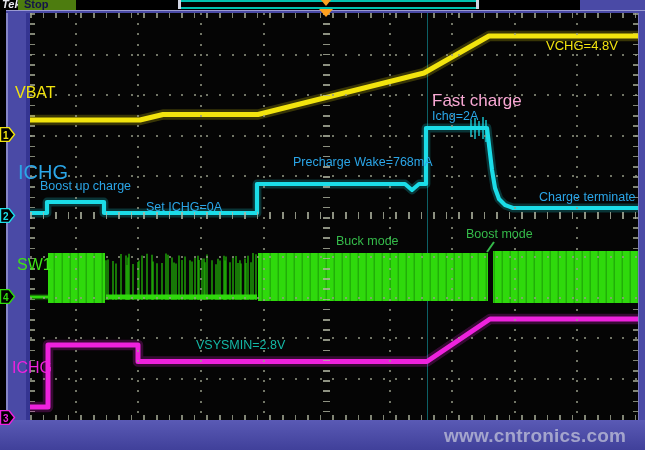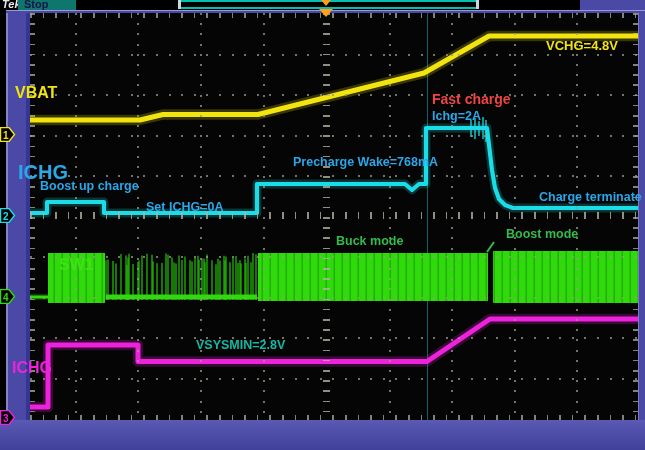--- a/index.html
+++ b/index.html
@@ -3,21 +3,21 @@
 <meta charset="utf-8">
 <style>
   html,body{margin:0;padding:0;background:#000;}
   .scope{
     position:relative;width:645px;height:450px;background:#000;overflow:hidden;
     font-family:"Liberation Sans", sans-serif;
   }
   
   .topbar{position:absolute;left:0;top:0;width:645px;height:10px;background:#000;}
   .tek-logo{position:absolute;left:2px;top:-2px;color:#e8e8f0;font-size:11px;font-weight:bold;font-style:italic;letter-spacing:0;}
-  .stop-box{position:absolute;left:18px;top:0;width:58px;height:10px;background:#0f766e;}
+  .stop-box{position:absolute;left:18px;top:0;width:58px;height:10px;background:#4d7c0f;}
   .stop-box span{position:absolute;left:6px;top:-2px;font-size:11px;font-weight:bold;color:#13134a;}
   .record-bar{position:absolute;left:178px;top:0;width:301px;height:9px;background:#000;
     border-top:2px solid #00c0b0;border-bottom:2px solid #00c0b0;box-sizing:border-box;}
   .rb-bracket{position:absolute;top:0;width:3px;height:9px;background:#cfd4e2;}
   .rb-bracket.l{left:178px;} .rb-bracket.r{left:476px;}
   .tri-small{position:absolute;left:321px;top:0;width:0;height:0;
     border-left:5px solid transparent;border-right:5px solid transparent;border-top:6px solid #ffa01e;}
   .blue-tr{position:absolute;left:580px;top:0;width:65px;height:10px;background:#4a4aa6;}
   
   .frame-top{position:absolute;left:6px;top:10px;width:639px;height:4px;
@@ -40,21 +40,21 @@
     background:repeating-linear-gradient(to right,rgba(175,180,160,.8) 0 1.6px,transparent 1.6px 12.6px);}
   .tick-top,.tick-bottom{position:absolute;left:0;width:100%;height:5px;
     background:repeating-linear-gradient(to right,rgba(160,165,145,.8) 0 1.6px,transparent 1.6px 12.6px);}
   .tick-top{top:0;} .tick-bottom{bottom:0;}
   .tick-left,.tick-right{position:absolute;top:0;height:100%;width:5px;
     background:repeating-linear-gradient(to bottom,rgba(160,165,145,.8) 0 1.6px,transparent 1.6px 10.2px);}
   .tick-left{left:0;} .tick-right{right:0;}
   .cursor-line{position:absolute;top:0;width:1px;height:100%;background:#0d6066;}
   svg.traces{position:absolute;left:0;top:0;}
   
-  .ann{position:absolute;font-weight:bold;white-space:nowrap;z-index:20;}
+  .ann{position:absolute;font-weight:normal;white-space:nowrap;z-index:20;}
   .chmark{position:absolute;left:0;z-index:40;}
   
   .bottombar{position:absolute;left:0;top:420px;width:645px;height:30px;
     background:linear-gradient(to bottom,#5a5ab5,#40409a);}
   .watermark{position:absolute;left:444px;top:425px;z-index:60;font-size:19px;font-weight:600;
     color:rgba(218,220,228,.62);letter-spacing:.2px;}
 </style>
 </head>
 <body>
 
@@ -181,30 +181,30 @@
       <div class="gh" style="top: 283.5px;"></div>
       <div class="gh" style="top: 324px;"></div>
       <div class="gh" style="top: 364.5px;"></div>
       <div class="gax-v" style="left: 292.5px;"></div>
       <div class="gax-h" style="top: 199px;"></div>
     </div>
 
   <div id="annotations">
       <div class="ann" style="left: 546px; top: 38px; font-size: 13px; color: rgb(242, 228, 14);">VCHG=4.8V</div>
       <div class="ann" style="left: 15px; top: 84px; font-size: 16px; color: rgb(242, 228, 14);">VBAT</div>
-      <div class="ann" style="left: 432px; top: 91px; font-size: 14px; color: #ef4444;">Fast charge</div>
+      <div class="ann" style="left: 432px; top: 91px; font-size: 17px; color: #f9a8d4;">Fast charge</div>
       <div class="ann" style="left: 432px; top: 109px; font-size: 12.5px; color: rgb(43, 166, 232);">Ichg=2A</div>
       <div class="ann" style="left: 18px; top: 161px; font-size: 20px; color: rgb(43, 166, 232);">ICHG</div>
       <div class="ann" style="left: 293px; top: 155px; font-size: 12.5px; color: rgb(43, 166, 232);">Precharge Wake=768mA</div>
       <div class="ann" style="left: 40px; top: 179px; font-size: 12.5px; color: rgb(43, 166, 232);">Boost up charge</div>
       <div class="ann" style="left: 146px; top: 200px; font-size: 12.5px; color: rgb(43, 166, 232);">Set ICHG=0A</div>
       <div class="ann" style="left: 539px; top: 190px; font-size: 12.5px; color: rgb(43, 166, 232);">Charge terminate</div>
       <div class="ann" style="left: 336px; top: 234px; font-size: 12.5px; color: rgb(53, 187, 74); text-align: center;">Buck mode</div>
-      <div class="ann" style="left: 466px; top: 227px; font-size: 12.5px; color: rgb(53, 187, 74); margin-left: 40px;">Boost mode</div>
-      <div class="ann" style="left: 17px; top: 256px; font-size: 16px; color: rgb(62, 227, 21); margin-left: 42px;">SW1</div>
+      <div class="ann" style="left: 466px; top: 227px; font-size: 12.5px; color: rgb(53, 187, 74);">Boost mode</div>
+      <div class="ann" style="left: 17px; top: 256px; font-size: 16px; color: rgb(62, 227, 21);">SW1</div>
       <div class="ann" style="left: 196px; top: 338px; font-size: 12.5px; color: #14b8a6;">VSYSMIN=2.8V</div>
       <div class="ann" style="left: 12px; top: 359px; font-size: 16px; color: rgb(238, 34, 221);">ICHG</div>
     </div>
   <div id="markers">
       <div class="chmark" style="top: 127px;"><svg width="16" height="15">
           <polygon points="0.5,0.5 9,0.5 14.5,7.5 9,14.5 0.5,14.5" fill="#000" stroke="#f2e40e" stroke-width="1.4"></polygon>
           <text x="3" y="11.5" fill="#f2e40e" font-size="10" font-weight="bold" font-family="Liberation Sans,sans-serif">1</text>
         </svg></div>
       <div class="chmark" style="top: 208px;"><svg width="16" height="15">
           <polygon points="0.5,0.5 9,0.5 14.5,7.5 9,14.5 0.5,14.5" fill="#000" stroke="#1bdde8" stroke-width="1.4"></polygon>
@@ -220,13 +220,14 @@
         </svg></div>
     </div>
 
   <div class="bottombar">
     
     
     
     
   </div>
 
+  <div class="watermark">www.cntronics.com</div>
 </div>
 
 </body></html>

